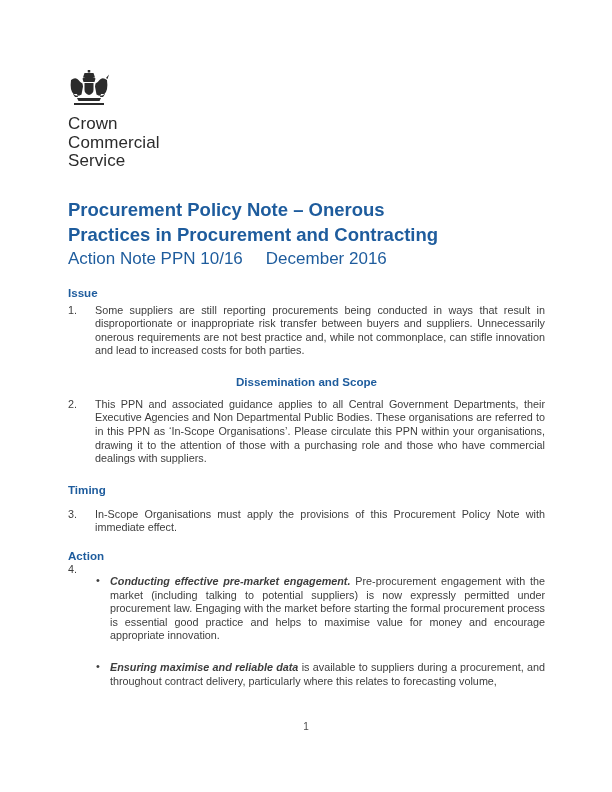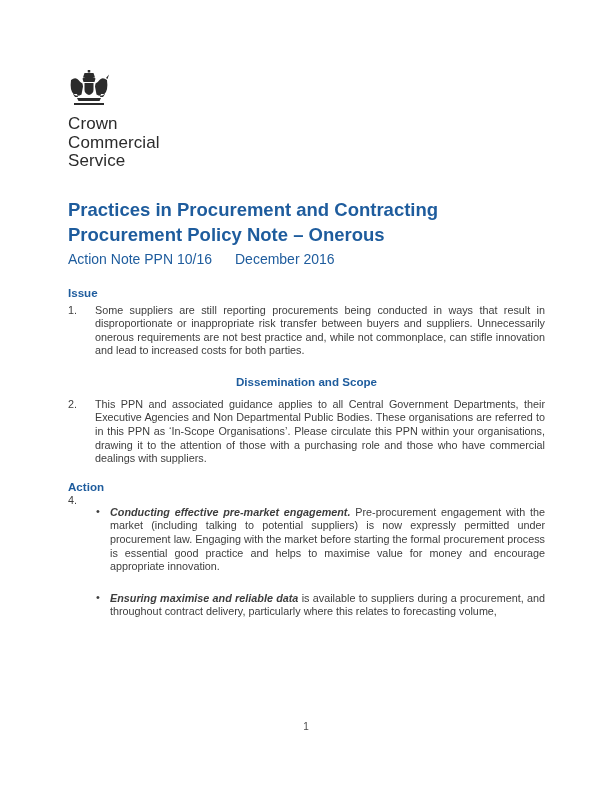--- a/index.html
+++ b/index.html
@@ -24,21 +24,21 @@
     font-size:17px; line-height:18.5px; color:#2b2b2b;
     font-weight:400; letter-spacing:0.1px;
   }
 
   
   .doc-title {
     font-size:18.5px; line-height:25px; font-weight:bold;
     color:#1e5c9d; margin-bottom:2px;
   }
   .doc-subtitle {
-    font-size:14px; line-height:20px; color:#1e5c9d; font-weight:400;
+    font-size:17px; line-height:20px; color:#1e5c9d; font-weight:400;
   }
   .doc-subtitle .sub-right { margin-left:23px; }
 
   
   h2.section-heading {
     font-size:11.6px; line-height:14px; font-weight:bold; color:#1e5c9d;
   }
   .para {
     position:relative; padding-left:27px;
     font-size:10.8px; line-height:13.6px; color:#3d3d3d;
@@ -94,22 +94,22 @@
             <path d="M10 66 h60 v4 h-60 z"></path>
           </svg>
         </span>
         <span class="logo-line">Crown</span>
         <span class="logo-line">Commercial</span>
         <span class="logo-line">Service</span>
       </div>
     </div>
 
     <div class="doc-title">
+      <div>Procurement Policy Note – Onerous</div>
       <div>Practices in Procurement and Contracting</div>
-      <div>Procurement Policy Note – Onerous</div>
     </div>
     <div class="doc-subtitle">
       <span class="sub-left">Action Note PPN 10/16</span><span class="sub-right">December 2016</span>
     </div>
 
     <div id="sec-issue">
       <h2 class="section-heading">Issue</h2>
       <div class="para">
         <span class="para-num">1.</span>
         <span>Some suppliers are still reporting procurements being conducted in ways that result in disproportionate or inappropriate risk transfer between buyers and suppliers. Unnecessarily onerous requirements are not best practice and, while not commonplace, can stifle innovation and lead to increased costs for both parties.</span>
@@ -117,20 +117,27 @@
     </div>
 
     <div id="sec-dissemination">
       <h2 class="section-heading">Dissemination and Scope</h2>
       <div class="para">
         <span class="para-num">2.</span>
         <span>This PPN and associated guidance applies to all Central Government Departments, their Executive Agencies and Non Departmental Public Bodies. These organisations are referred to in this PPN as ‘In-Scope Organisations’. Please circulate this PPN within your organisations, drawing it to the attention of those with a purchasing role and those who have commercial dealings with suppliers.</span>
       </div>
     </div>
 
+    <div id="sec-timing">
+      <h2 class="section-heading">Timing</h2>
+      <div class="para">
+        <span class="para-num">3.</span>
+        <span>In-Scope Organisations must apply the provisions of this Procurement Policy Note with immediate effect.</span>
+      </div>
+    </div>
 
     <div id="sec-action">
       <h2 class="section-heading">Action</h2>
       <div class="para">
         <span class="para-num">4.</span>
       </div>
 
       <div id="bullet-1" class="bullet">
         <span class="bullet-marker">•</span>
         <span class="bullet-lead">Conducting effective pre-market engagement.</span>

